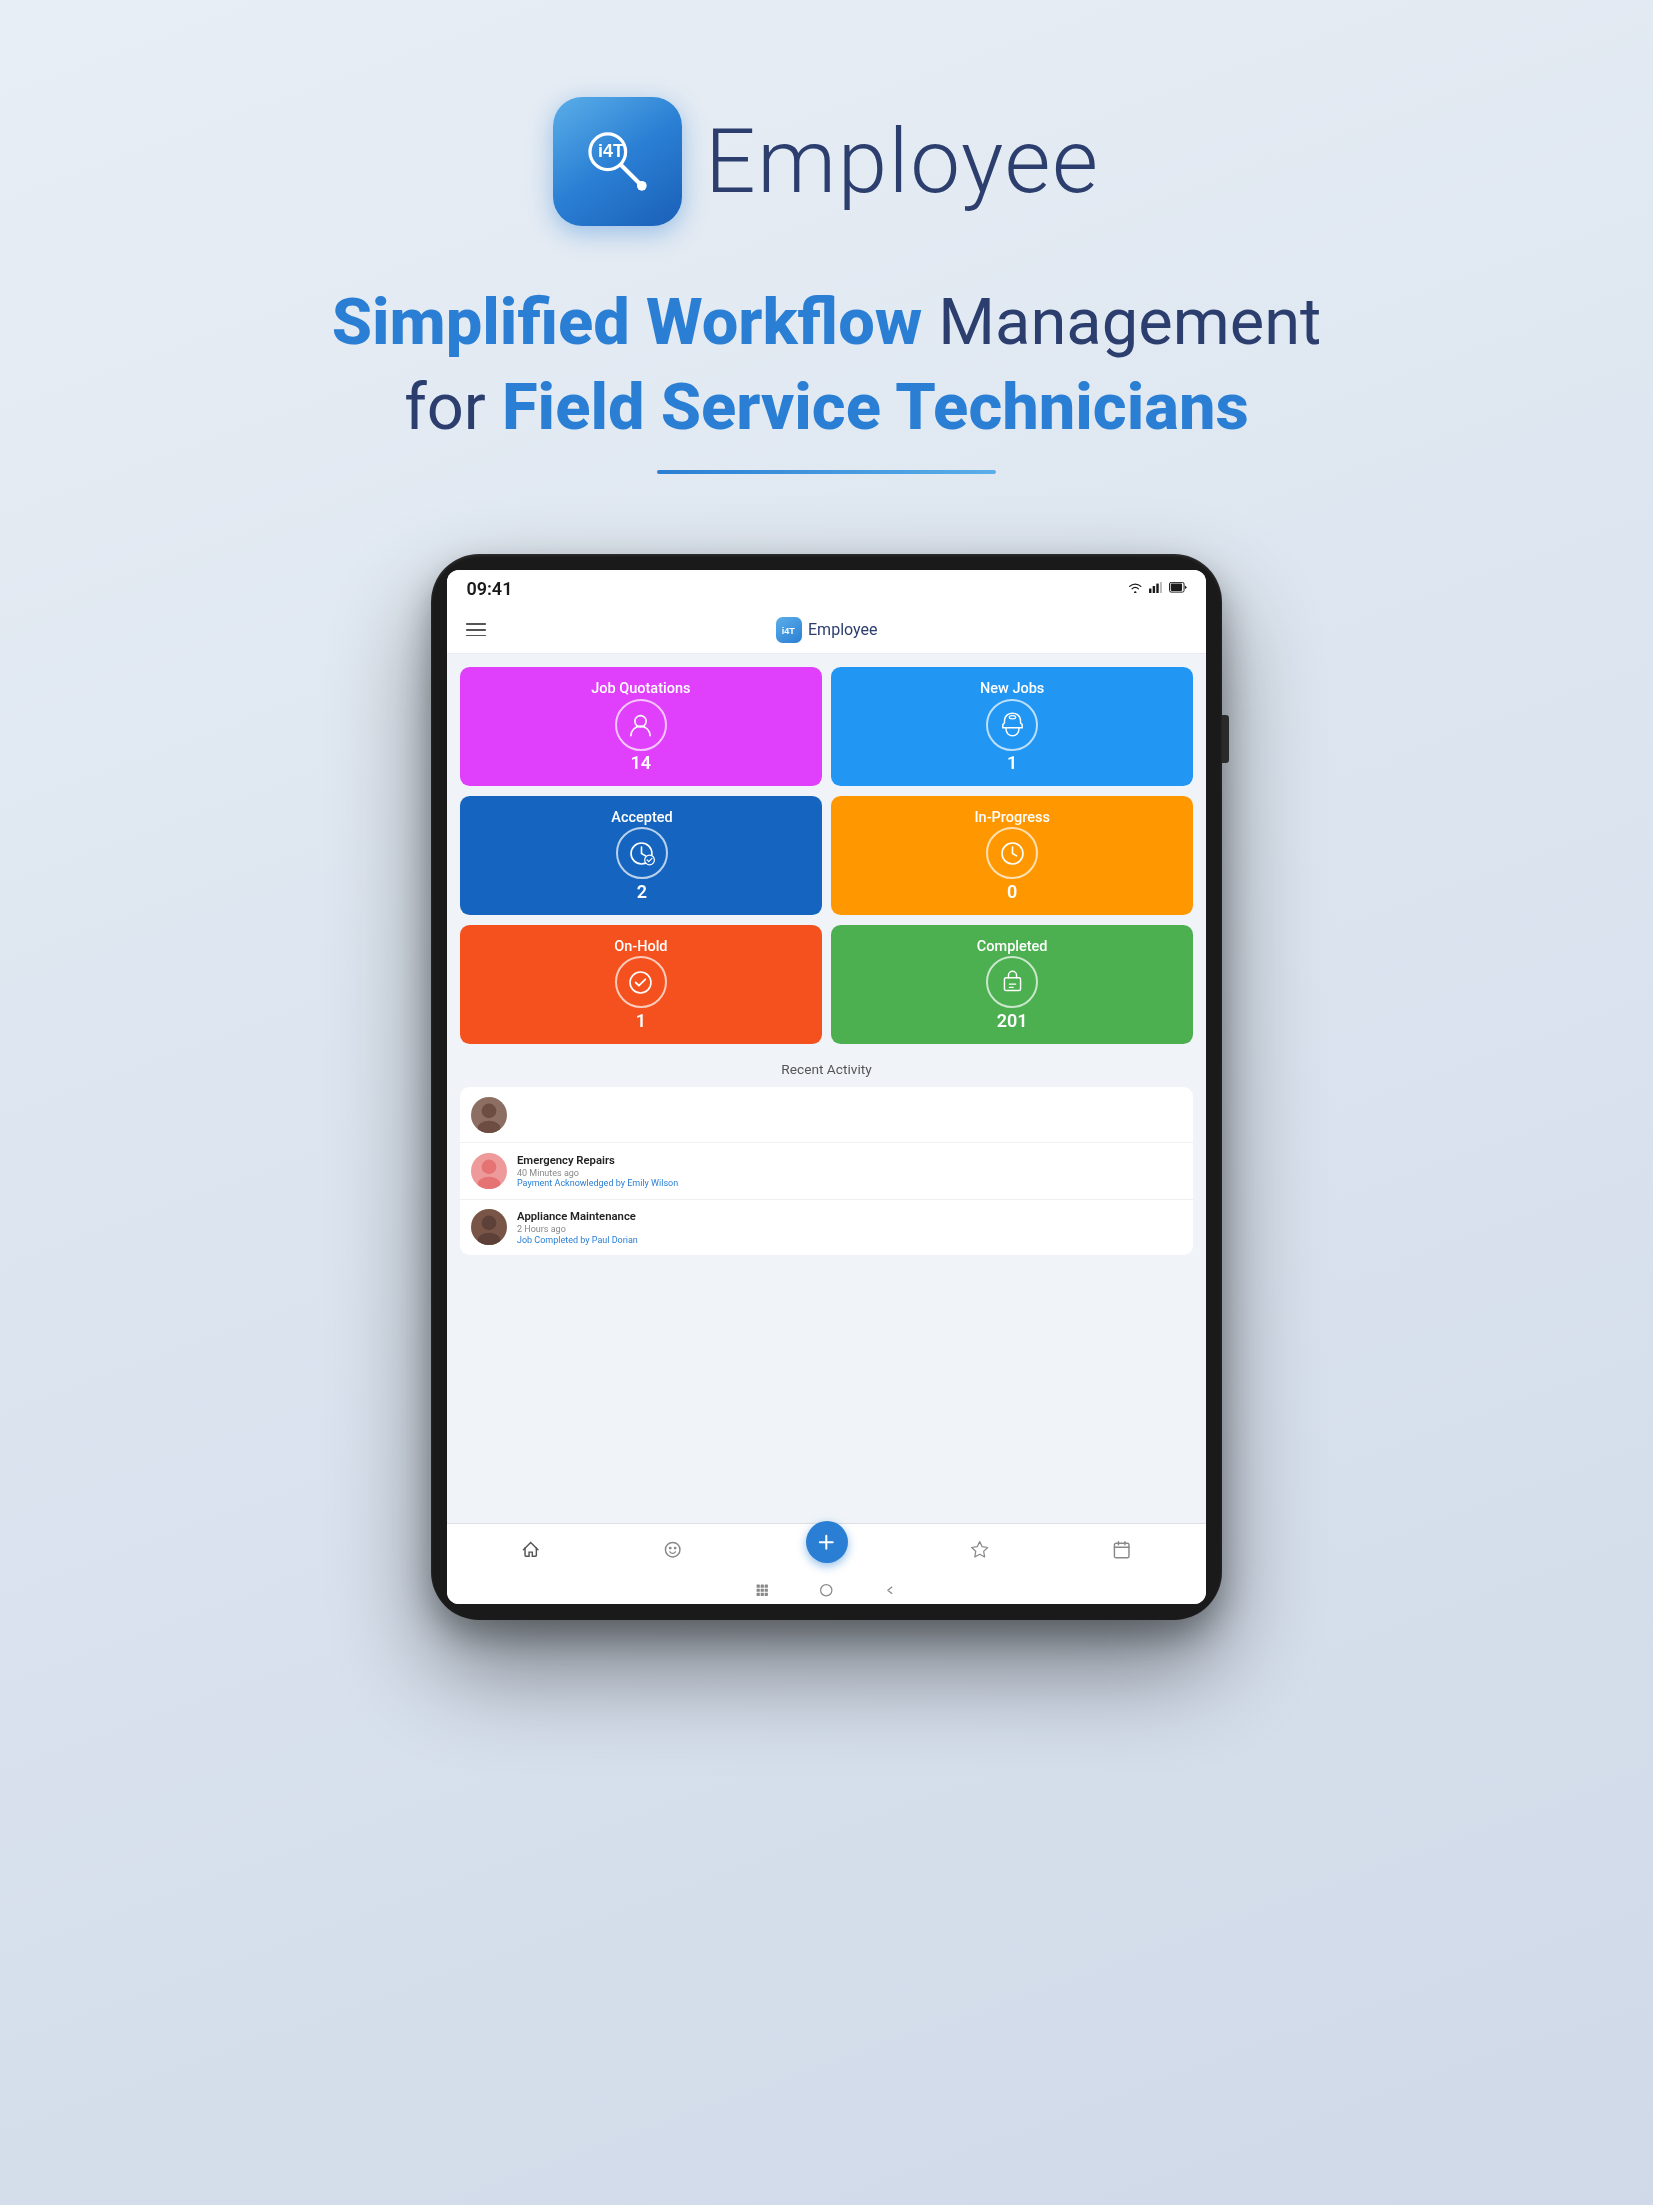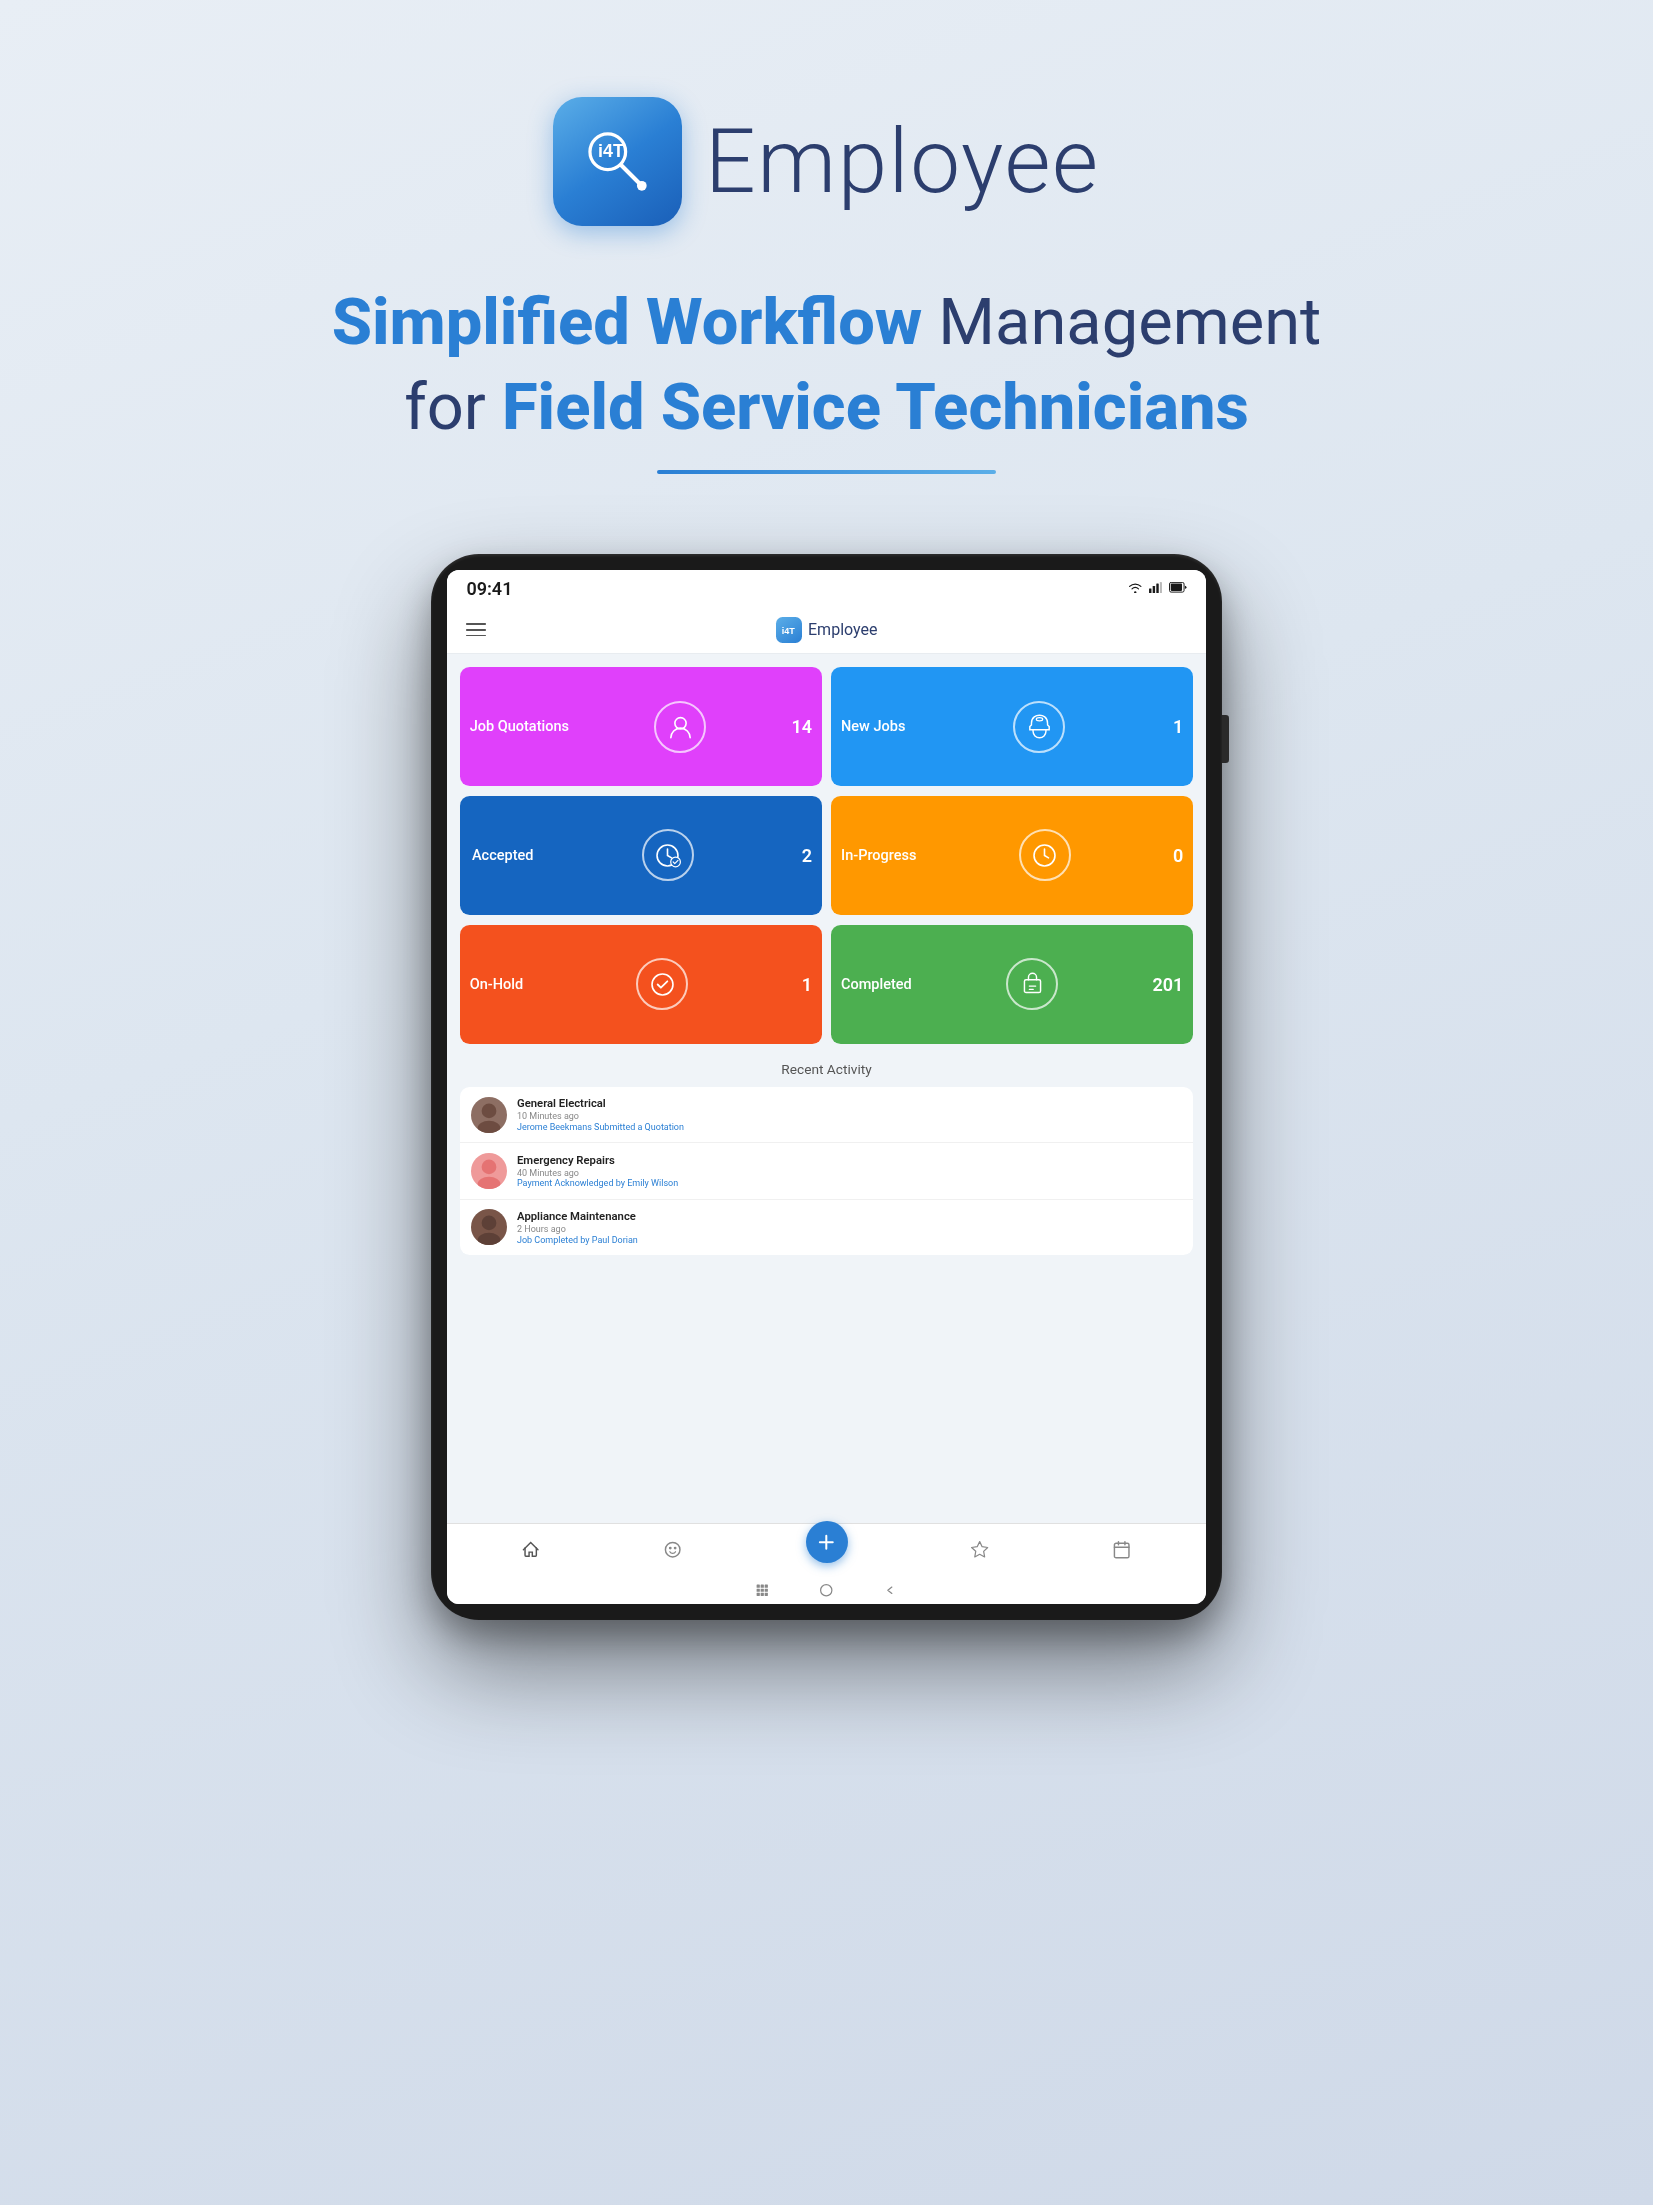--- a/index.html
+++ b/index.html
@@ -212,21 +212,21 @@
       display: grid;
       grid-template-columns: 1fr 1fr;
       gap: 9.7px;
       margin-bottom: 9.7px;
     }
 
     .dash-card {
       border-radius: 9.7px;
       padding: 13px 9.7px;
       display: flex;
-      flex-direction: row;
+      flex-direction: column;
       align-items: center;
       justify-content: space-between;
       min-height: 119px;
       cursor: pointer;
     }
 
     .dash-card-title {
       color: white;
       font-size: 14.5px;
       font-weight: 500;
@@ -570,25 +570,20 @@
 
         <div class="activity-list">
 
           <div class="activity-item">
             <div class="activity-avatar" style="background:#8d6e63;">
               <svg class="activity-avatar-svg" viewBox="0 0 44 44">
                 <circle cx="22" cy="17" r="9" fill="#6d4c41"></circle>
                 <ellipse cx="22" cy="38" rx="14" ry="9" fill="#6d4c41"></ellipse>
               </svg>
             </div>
-            <div class="activity-info">
-              <div class="activity-name">General Electrical</div>
-              <div class="activity-time">10 Minutes ago</div>
-              <div class="activity-desc">Jerome Beekmans Submitted a Quotation</div>
-            </div>
           </div>
 
           <div class="activity-item">
             <div class="activity-avatar" style="background:#ef9a9a;">
               <svg class="activity-avatar-svg" viewBox="0 0 44 44">
                 <circle cx="22" cy="17" r="9" fill="#e57373"></circle>
                 <ellipse cx="22" cy="38" rx="14" ry="9" fill="#e57373"></ellipse>
               </svg>
             </div>
             <div class="activity-info">

